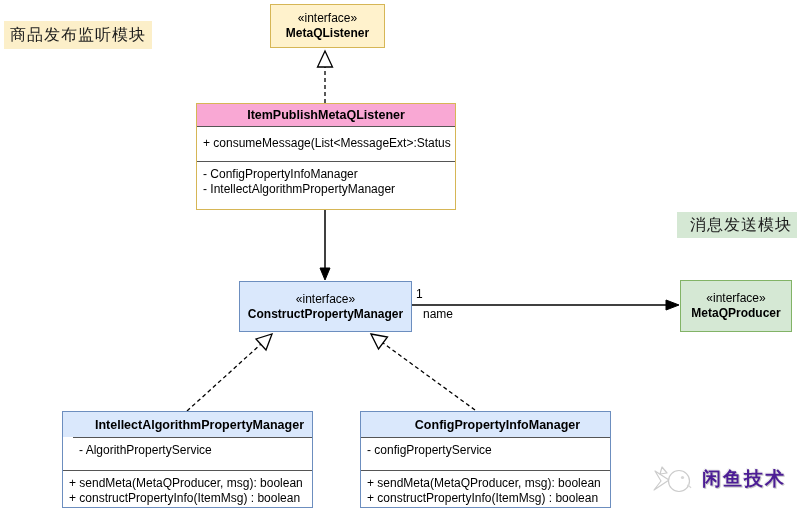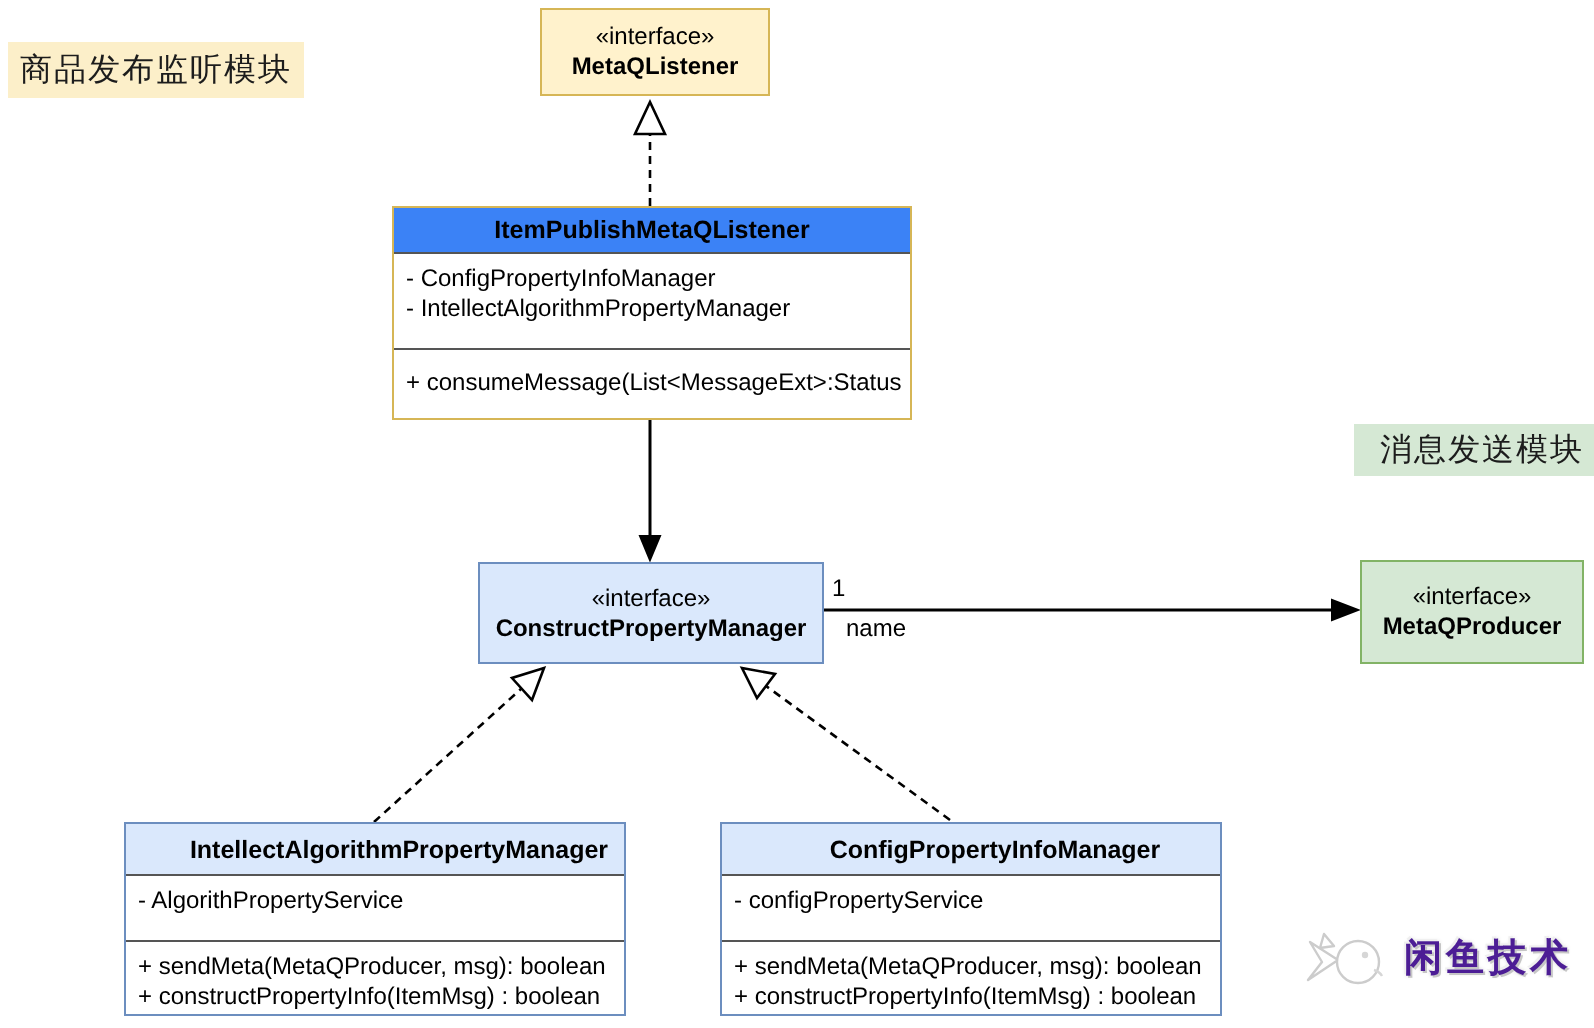--- a/index.html
+++ b/index.html
@@ -23,21 +23,21 @@
   .iface-box.yellow{background:#FFF2CC;border:1px solid #D6B656;}
   .iface-box.blue{background:#DAE8FC;border:1px solid #6C8EBF;}
   .iface-box.green{background:#D5E8D4;border:1px solid #82B366;}
   .class-box{position:absolute;display:flex;flex-direction:column;background:#ffffff;font-size:12px;}
   .class-box.yellow{border:1px solid #D6B656;}
   .class-box.blue{border:1px solid #6C8EBF;}
   .class-box .hdr{
     display:flex;align-items:center;justify-content:center;
     font-weight:bold;font-size:12.5px;
   }
-  .class-box.yellow .hdr{background:#3b82f6;}
+  .class-box.yellow .hdr{background:#f9a8d4;}
   .class-box.blue .hdr{background:#DAE8FC;padding-left:24px;}
   .class-box .sec{border-top:1px solid #555;padding:5px 6px 0 6px;text-align:left;}
   .class-box .sec div{line-height:15px;white-space:nowrap;}
   .edge-label{position:absolute;font-size:12px;line-height:13px;color:#000;white-space:nowrap;}
   .watermark{
     position:absolute;display:flex;align-items:center;gap:7px;
   }
   .watermark .wm-text{
     font-size:19px;font-weight:bold;color:#4c1d95;letter-spacing:2px;
     text-shadow:1px 1px 0 #c6c6c6, -1px -1px 0 #efefef, 0 0 2px #d4d4d4;
@@ -81,45 +81,45 @@
 
   <div class="module-label green" style="left:677px;top:212px;width:128px;height:26px;">消息发送模块</div>
 
   <div class="iface-box yellow" style="left:270px;top:4px;width:113px;height:42px;">
     <div class="stereo">«interface»</div>
     <div class="cname">MetaQListener</div>
   </div>
 
   <div class="class-box yellow" style="left:196px;top:103px;width:258px;height:105px;">
     <div class="hdr" style="height:22px;">ItemPublishMetaQListener</div>
+    <div class="sec" style="flex:1;padding-top:9px;">
+      <div>+ consumeMessage(List&lt;MessageExt&gt;:Status</div>
+    </div>
     <div class="sec" style="height:42px;">
       <div>- ConfigPropertyInfoManager</div>
       <div>- IntellectAlgorithmPropertyManager</div>
-    </div>
-    <div class="sec" style="flex:1;padding-top:9px;">
-      <div>+ consumeMessage(List&lt;MessageExt&gt;:Status</div>
     </div>
   </div>
 
   <div class="iface-box blue" style="left:239px;top:281px;width:171px;height:49px;">
     <div class="stereo">«interface»</div>
     <div class="cname">ConstructPropertyManager</div>
   </div>
 
   <div class="iface-box green" style="left:680px;top:280px;width:110px;height:50px;">
     <div class="stereo">«interface»</div>
     <div class="cname">MetaQProducer</div>
   </div>
 
   <div class="edge-label" style="left:416px;top:288px;">1</div>
   <div class="edge-label" style="left:423px;top:308px;">name</div>
 
   <div class="class-box blue" style="left:62px;top:411px;width:249px;height:95px;">
     <div class="hdr" style="height:25px;">IntellectAlgorithmPropertyManager</div>
-    <div class="sec" style="height:27px;">
+    <div class="sec" style="height:27px;margin-left:10px;">
       <div>- AlgorithPropertyService</div>
     </div>
     <div class="sec" style="flex:1;">
       <div>+ sendMeta(MetaQProducer, msg): boolean</div>
       <div>+ constructPropertyInfo(ItemMsg)  : boolean</div>
     </div>
   </div>
 
   <div class="class-box blue" style="left:360px;top:411px;width:249px;height:95px;">
     <div class="hdr" style="height:25px;">ConfigPropertyInfoManager</div>

